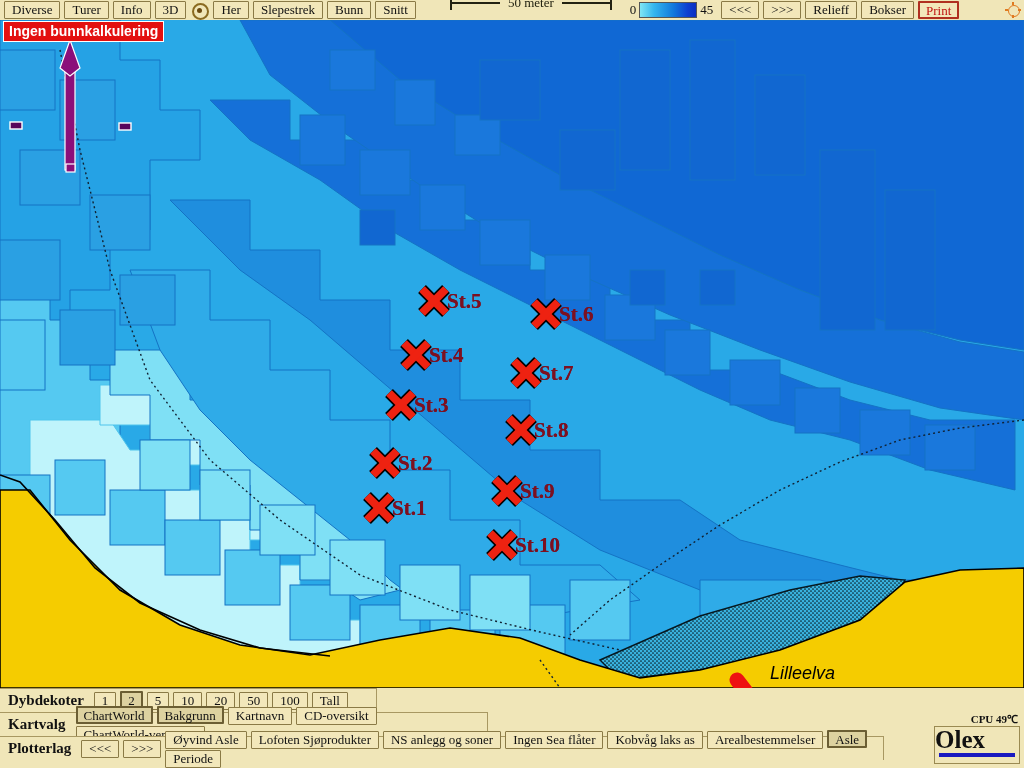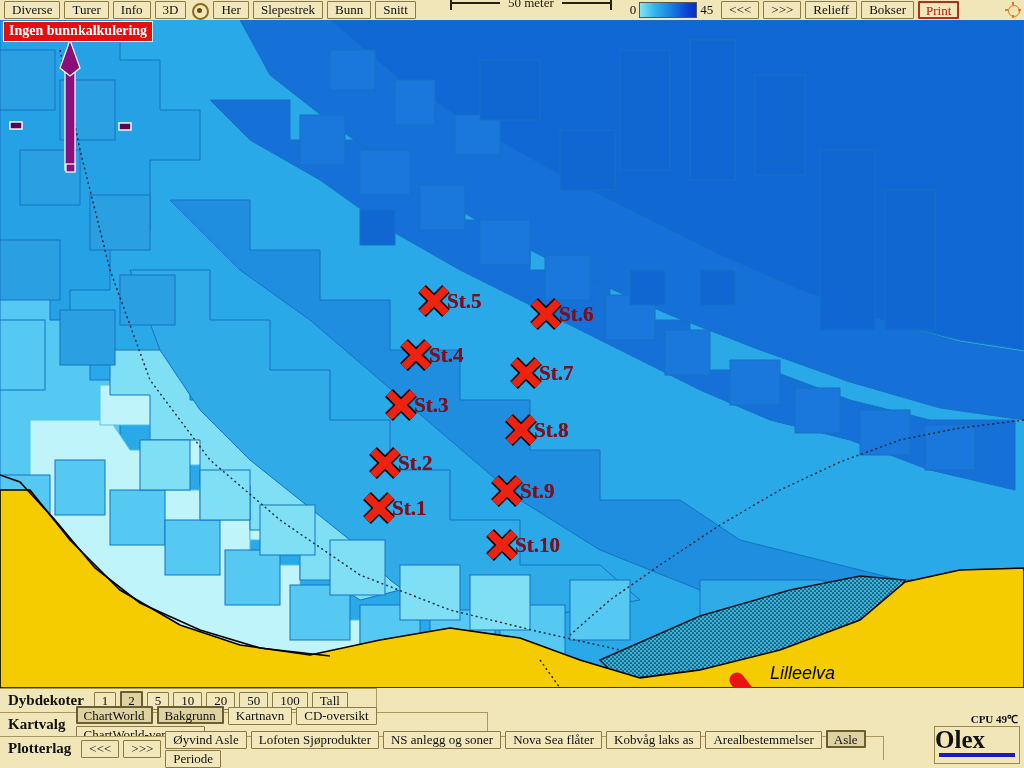--- a/index.html
+++ b/index.html
@@ -61,21 +61,21 @@
   .sun .ray{position:absolute;background:#e07a20;}
 
   
   #map{position:absolute;left:0;top:20px;width:1024px;height:668px;overflow:hidden;background:#19a9e8;}
   #mapsvg{position:absolute;left:0;top:0;}
 
   
   #warn{
     position:absolute;left:3px;top:21px;
     background:#e31010;color:#fff;
-    font-family:Liberation Serif, serif;
+    font-family:Liberation Sans, sans-serif;
     font-weight:bold;font-size:14px;
     padding:1px 5px 2px 5px;
     border:1px solid #ffffff;
     z-index:30;white-space:nowrap;
     letter-spacing:0px;
   }
 
   
   .station{position:absolute;z-index:20;}
   .station .x{position:absolute;left:0;top:0;width:34px;height:34px;}
@@ -425,21 +425,21 @@
 
   <div class="botbar" id="bar-kart">
     <span class="title">Kartvalg</span>
     <span id="kart-opts"><span class="btn pressed">ChartWorld</span><span class="btn pressed">Bakgrunn</span><span class="btn">Kartnavn</span><span class="btn">CD-oversikt</span><span class="btn">ChartWorld-versjoner</span></span>
   </div>
 
   <div class="botbar" id="bar-plot">
     <span class="title">Plotterlag</span>
     <span class="btn">&lt;&lt;&lt;</span>
     <span class="btn">&gt;&gt;&gt;</span>
-    <span id="plot-opts"><span class="btn">Øyvind Asle</span><span class="btn">Lofoten Sjøprodukter</span><span class="btn">NS anlegg og soner</span><span class="btn">Nova Sea flåter</span><span class="btn">Kobvåg laks as</span><span class="btn">Arealbestemmelser</span><span class="btn pressed">Asle</span><span class="btn">Periode</span></span>
+    <span id="plot-opts"><span class="btn">Øyvind Asle</span><span class="btn">Lofoten Sjøprodukter</span><span class="btn">NS anlegg og soner</span><span class="btn">Ingen Sea flåter</span><span class="btn">Kobvåg laks as</span><span class="btn">Arealbestemmelser</span><span class="btn pressed">Asle</span><span class="btn">Periode</span></span>
   </div>
 
   <div id="cpu">CPU 49℃</div>
 
   <div id="logo">
     <div class="txt">Olex</div>
     <div class="ul"></div>
   </div>
 
 </div>

